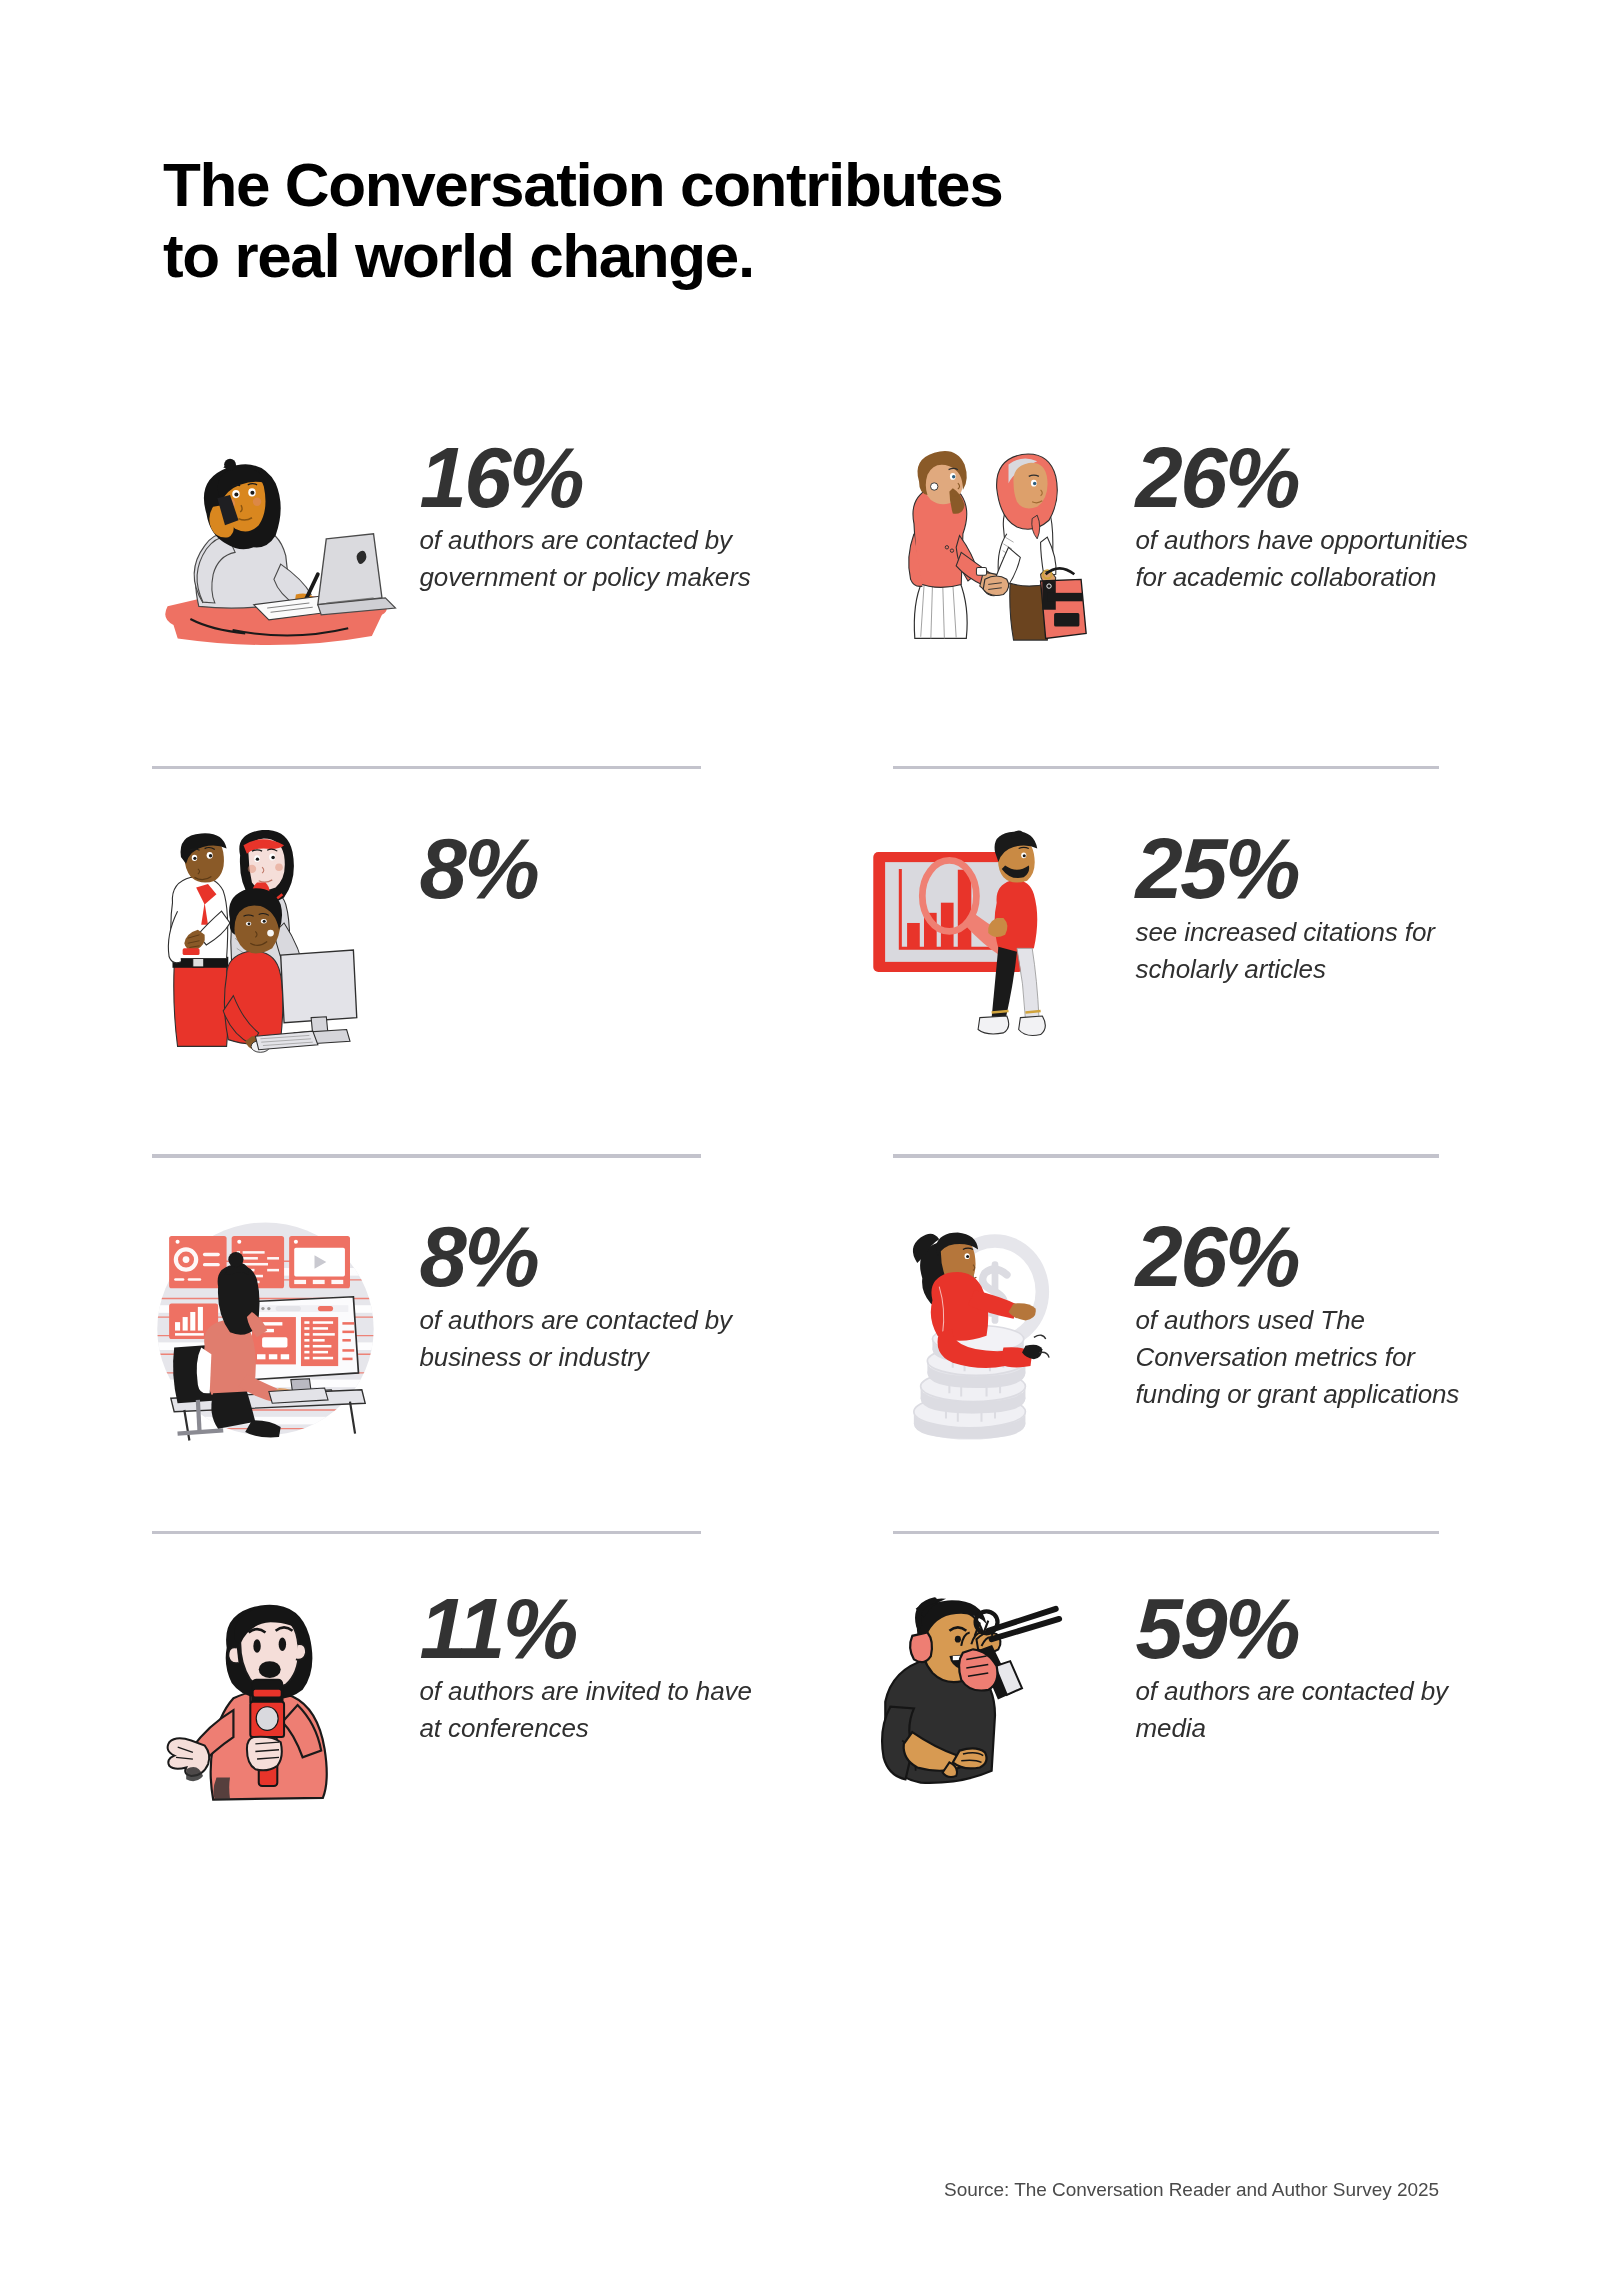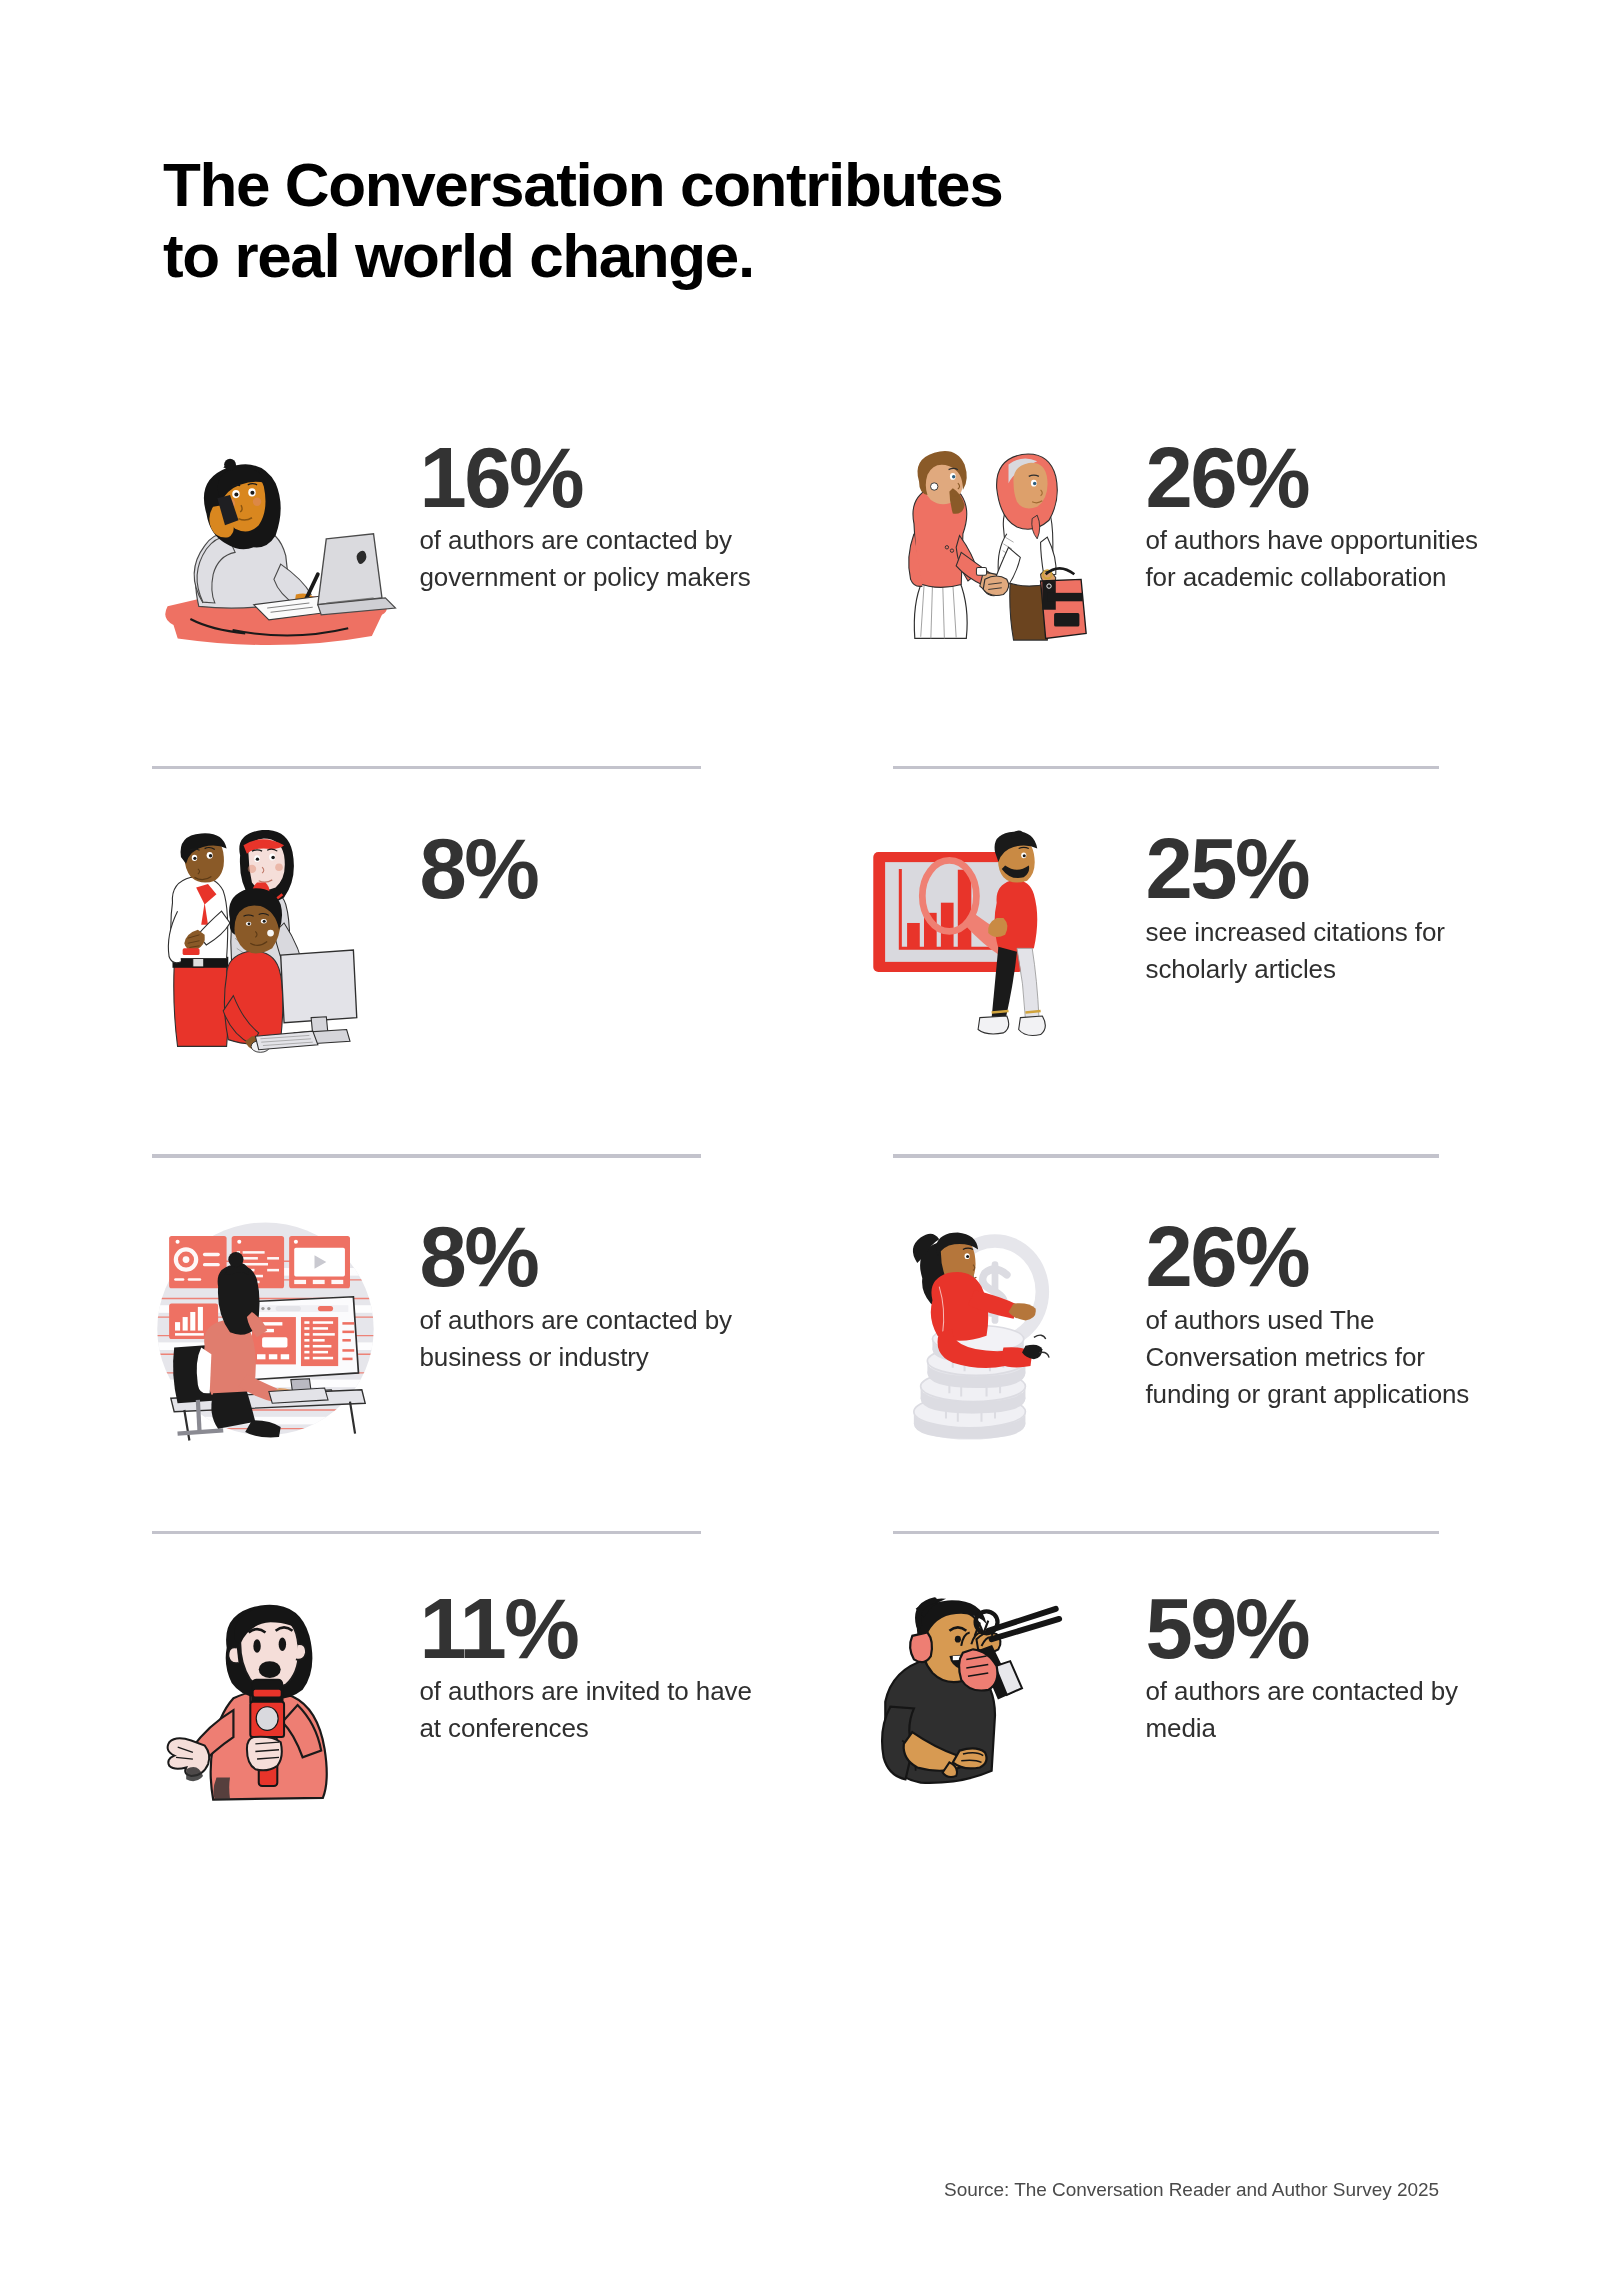--- a/index.html
+++ b/index.html
@@ -46,37 +46,38 @@
     display: flex;
     width: 1623px;
   }
   .cell {
     position: relative;
     width: 676px;
     display: flex;
     align-items: flex-start;
   }
   .cell.left  { margin-left: 152px; }
-  .cell.right { margin-left: 40px; gap: 10px; }
+  .cell.right { margin-left: 40px; }
 
   .illo {
     width: 254px;
     min-width: 254px;
     height: 224px;
     position: relative;
     display: flex;
     align-items: center;
     justify-content: center;
   }
   .illo svg { display: block; }
 
   .stat-text {
     padding-left: 13.5px;
     padding-top: 1.7px;
     width: 372px;
+    font-style: italic;
   }
   .pct {
     font-family: "Liberation Sans", sans-serif;
     font-size: 85px;
     line-height: 0.88;
     font-weight: 700;
     letter-spacing: -2.5px;
     color: #333333;
     margin-bottom: 6.8px;
   }

